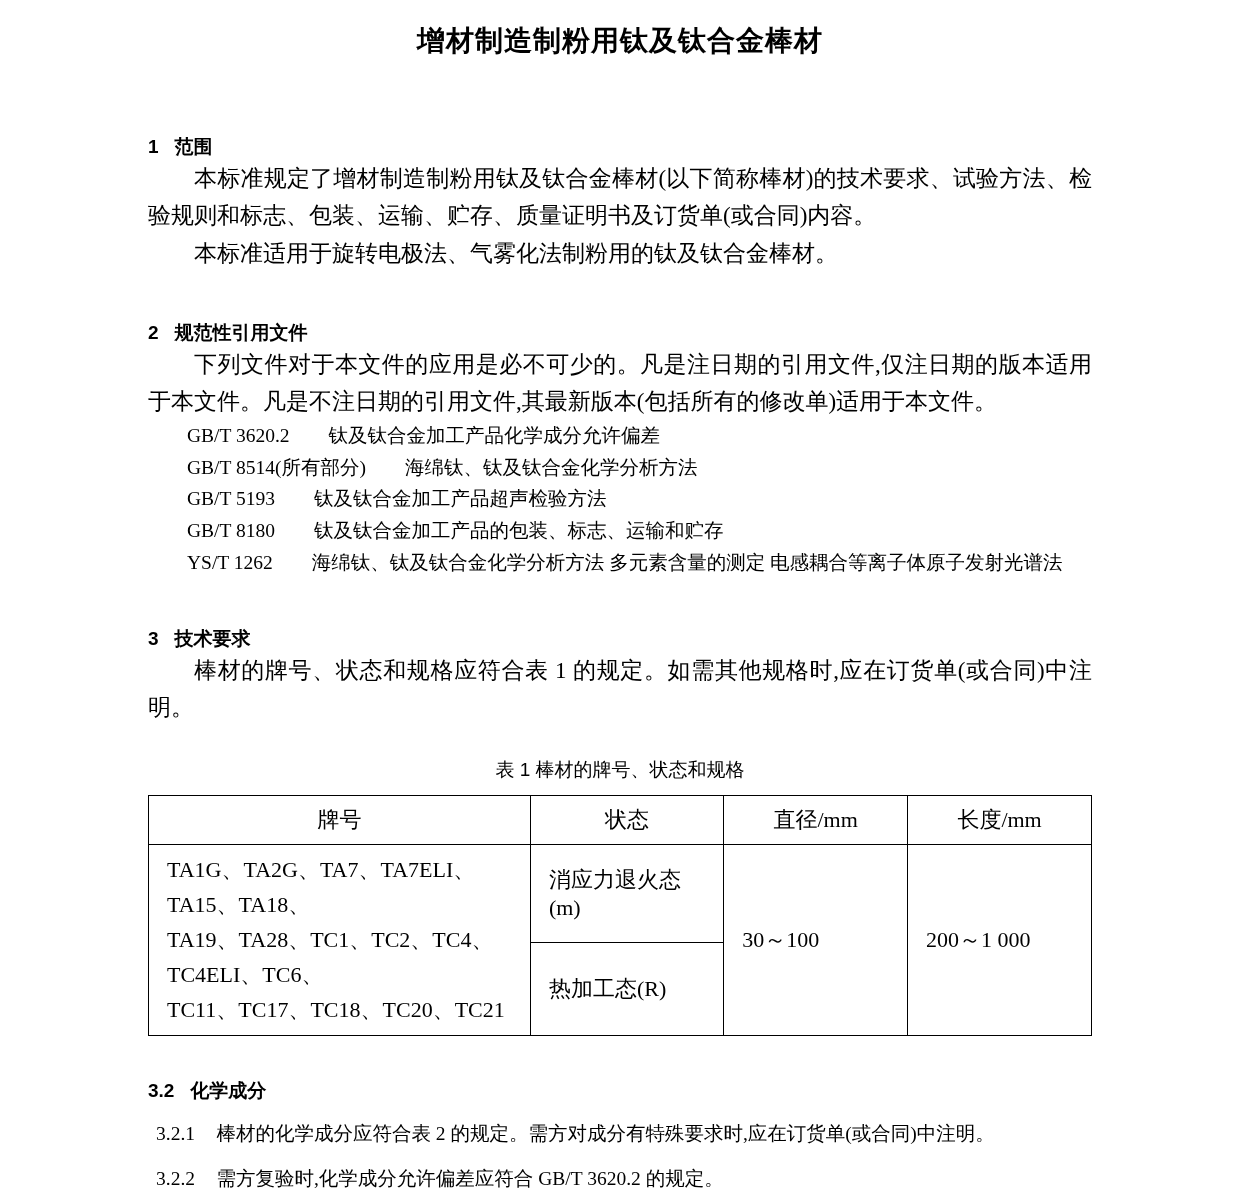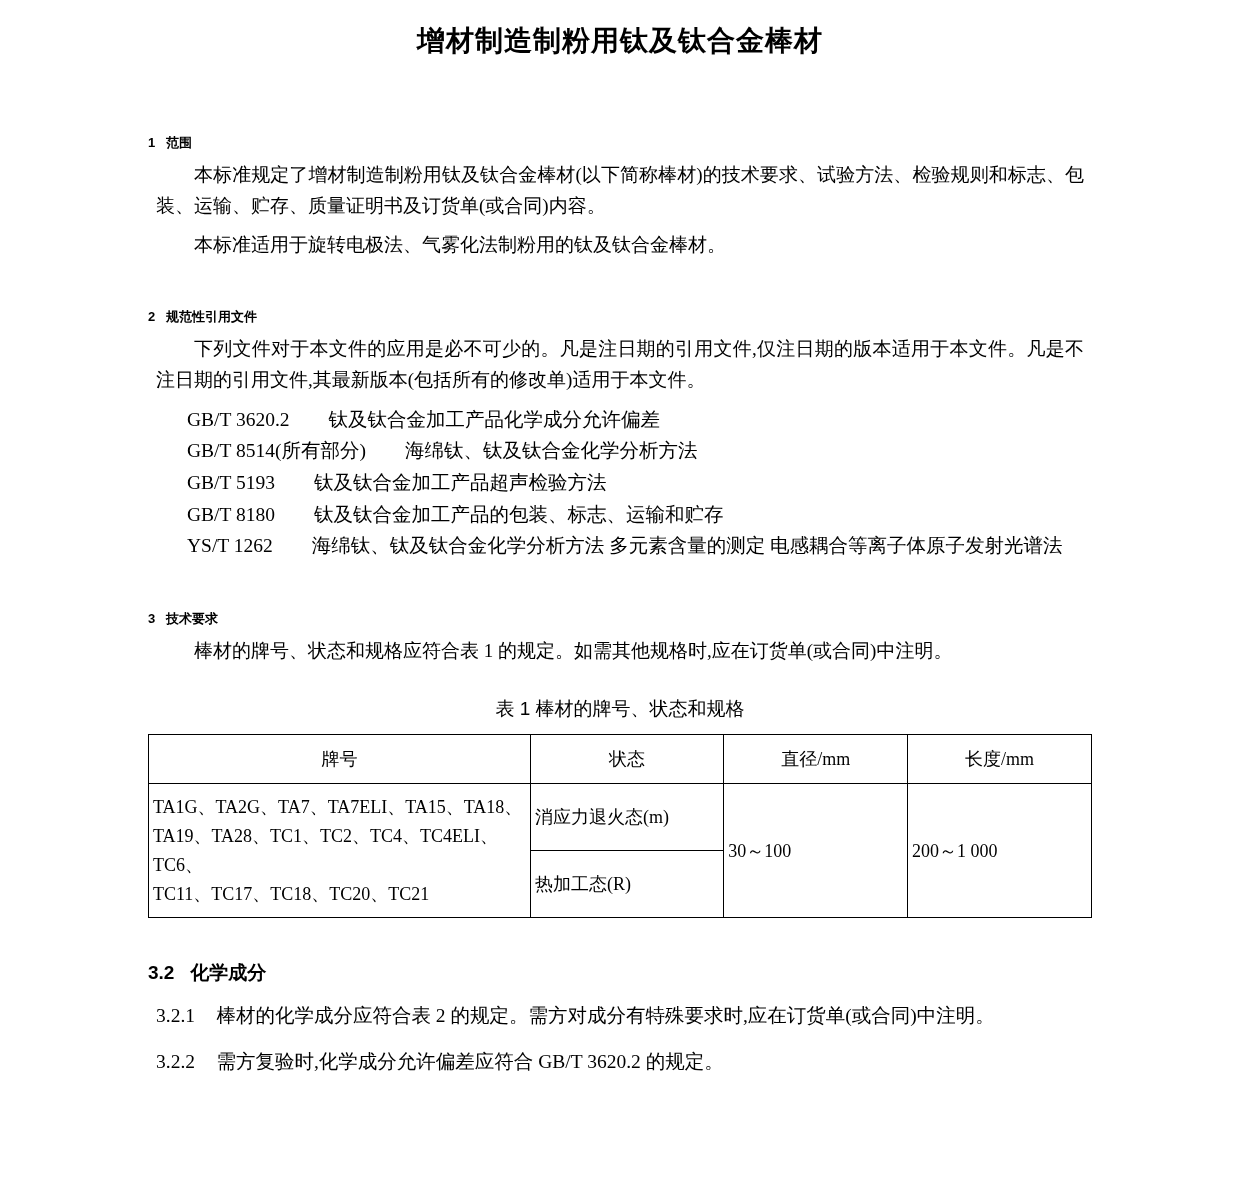--- a/index.html
+++ b/index.html
@@ -28,42 +28,42 @@
     letter-spacing: 1px;
     margin: 22px 0 0 0;
     padding: 0;
   }
   .content {
     margin: 0 148px 0 148px;
   }
   .h1 {
     font-family: "Liberation Sans", "DejaVu Sans", sans-serif;
     font-weight: bold;
-    font-size: 13px;
+    font-size: 19px;
     margin: 0;
     padding: 0;
     white-space: pre;
   }
   .h2 {
     font-family: "Liberation Sans", "DejaVu Sans", sans-serif;
     font-weight: bold;
     font-size: 19px;
     margin: 0;
     padding: 0;
     white-space: pre;
   }
   .sec-1 { margin-top: 74px; }
   .sec-2 { margin-top: 48px; }
   .sec-3 { margin-top: 48px; }
   .sec-31 { margin-top: 34px; }
   .sec-32 { margin-top: 38px; }
   p.body {
-    font-size: 19px;
+    font-size: 23px;
     line-height: 1.62;
-    margin: 8px;
+    margin: 0;
     text-align: justify;
     text-justify: inter-ideograph;
   }
   p.indent {
     text-indent: 2em;
   }
   .gap-after-head { margin-top: 22px; }
   .ref-line {
     font-size: 19.5px;
     line-height: 1.62;
@@ -83,23 +83,23 @@
   }
   table.spec {
     border-collapse: collapse;
     width: 100%;
     margin: 0 auto;
     table-layout: fixed;
   }
   table.spec td, table.spec th {
     border: 1px solid #000;
     font-weight: normal;
-    font-size: 18px;
+    font-size: 22px;
     vertical-align: middle;
-    padding: 7px 4px;
+    padding: 7px 18px;
   }
   table.spec th {
     height: 34px;
   }
   td.brand-cell {
     text-align: left;
     padding: 10px 14px;
     line-height: 1.6;
     font-size: 18.5px;
   }

